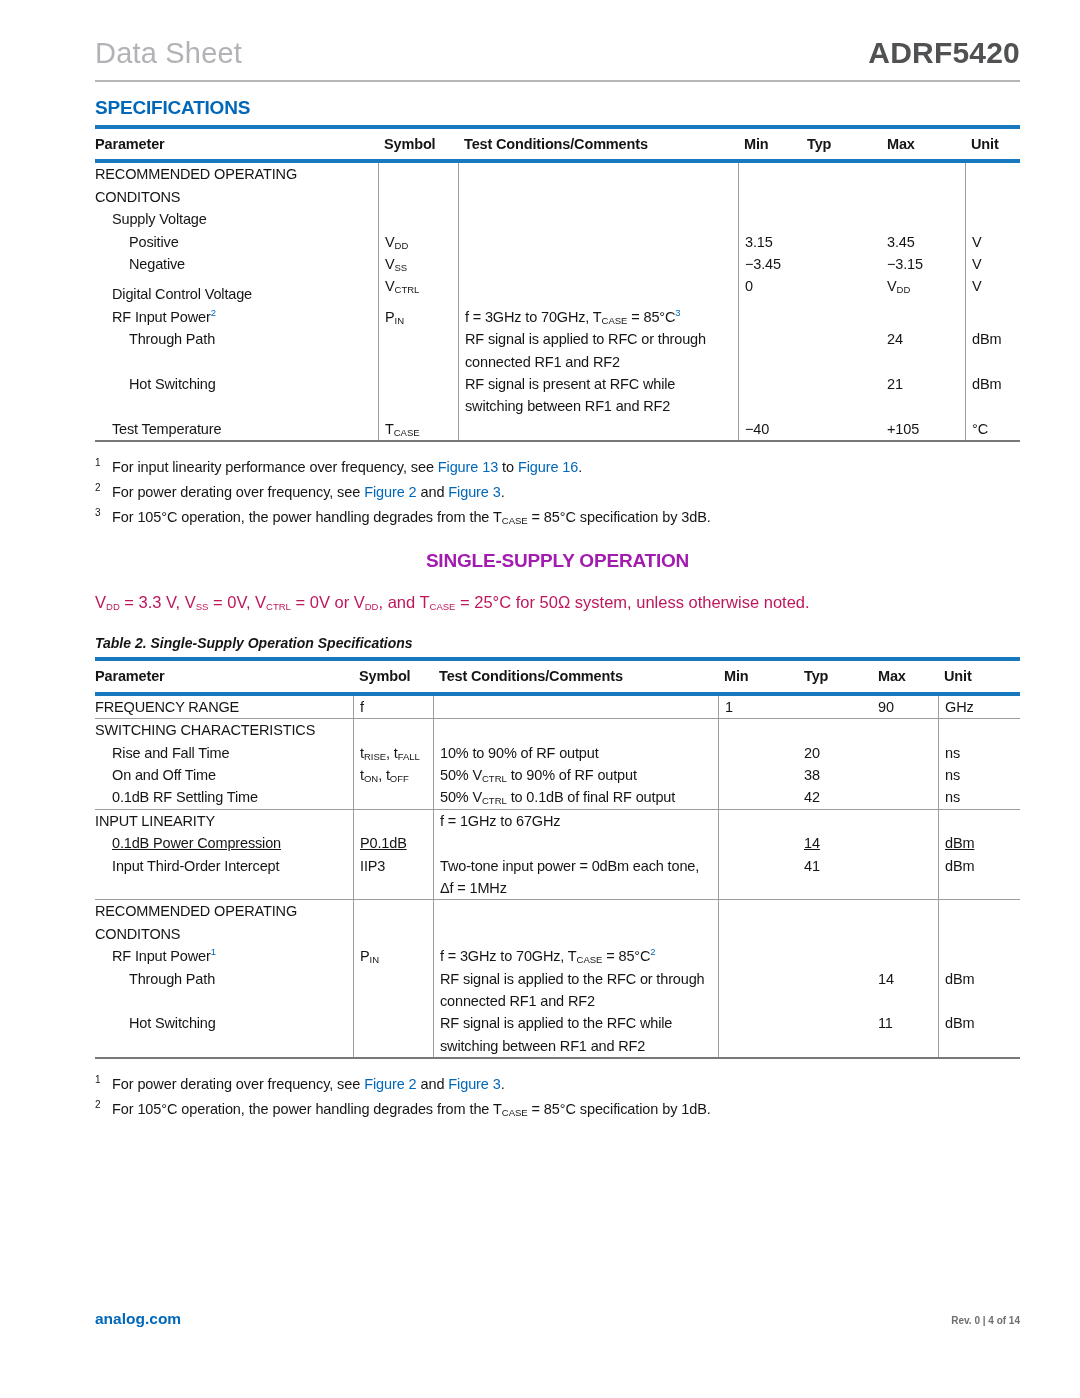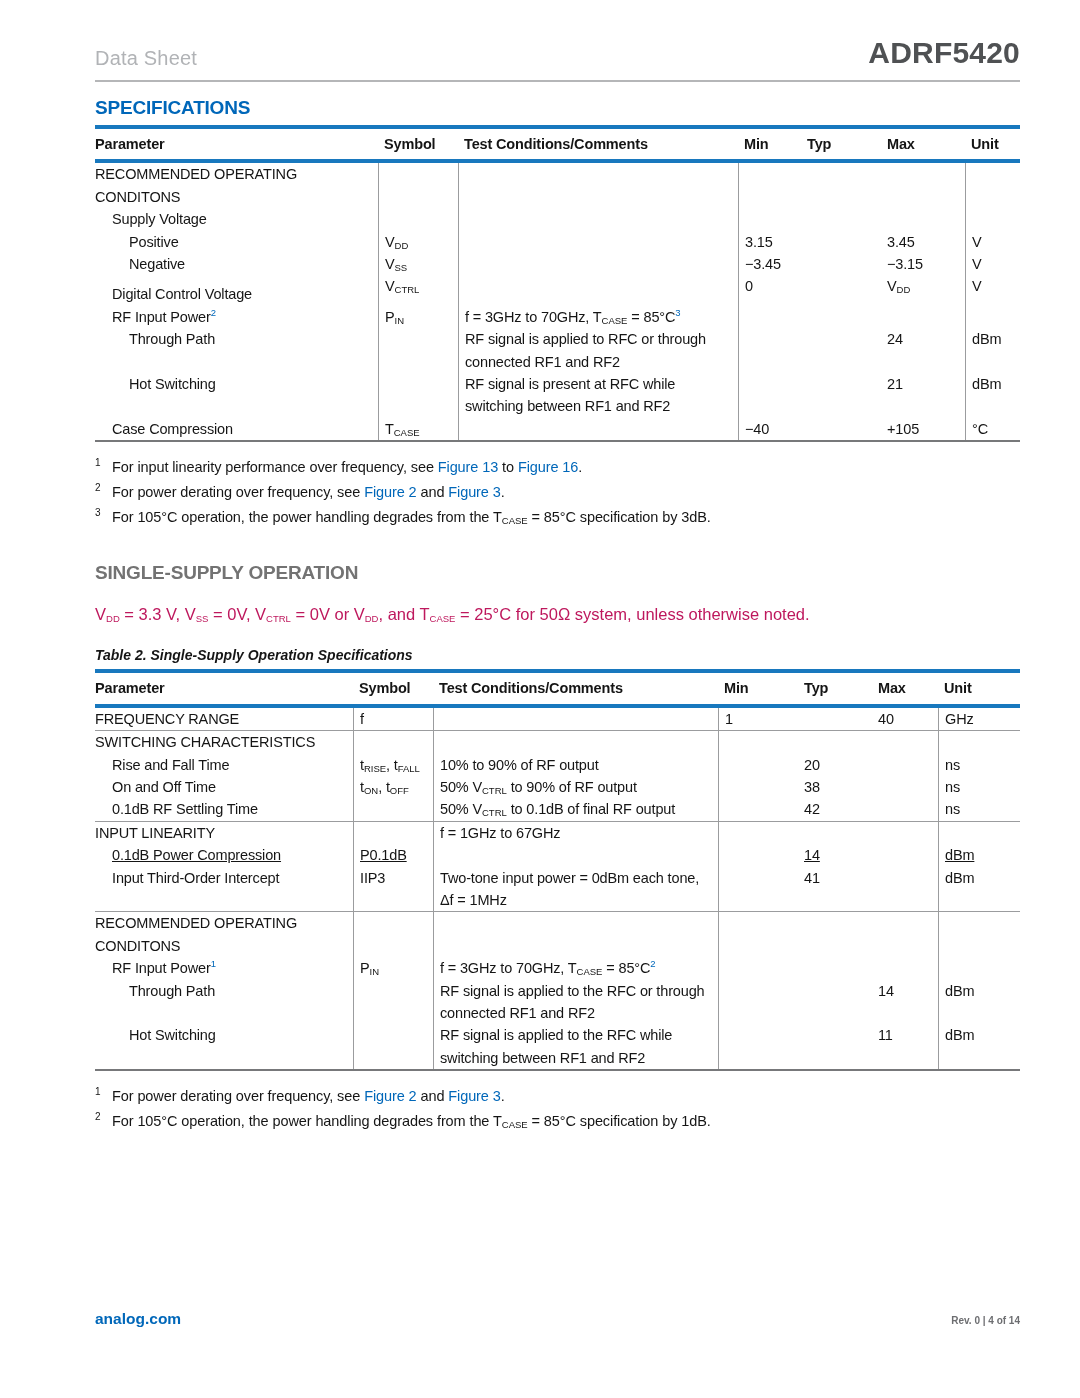--- a/index.html
+++ b/index.html
@@ -12,27 +12,27 @@
   }
   *{box-sizing:border-box;}
   html,body{margin:0;padding:0;background:#ffffff;}
   body{width:1080px;height:1398px;font-family:"Liberation Sans",sans-serif;color:#151515;
        -webkit-font-smoothing:antialiased;}
   .page{position:relative;width:1080px;height:1398px;background:#fff;overflow:hidden;}
   .content{position:absolute;left:95px;top:0;width:925px;}
 
   
   .doc-header{display:flex;justify-content:space-between;align-items:flex-end;margin-top:36px;}
-  .doc-type{font-size:20px;color:var(--header-gray);letter-spacing:0.2px;}
+  .doc-type{font-size:29px;color:var(--header-gray);letter-spacing:0.2px;}
   .part-number{font-size:30px;font-weight:bold;color:var(--part-gray);letter-spacing:0.2px;}
   .header-rule{border:none;border-top:2px solid #b5b6b8;margin:10px 0 0 0;}
 
   
   .spec-title{margin-top:15px;font-size:19px;font-weight:bold;color:var(--accent-blue);letter-spacing:-0.2px;}
-  .black-title{margin-top:32px;font-size:19px;font-weight:bold;color:#737373;letter-spacing:-0.2px;}
+  .black-title{margin-top:20px;font-size:19px;font-weight:bold;color:#a21caf;letter-spacing:-0.2px;text-align:center;}
   .conditions-line{margin-top:21px;font-size:16.5px;color:#be185d;}
 
   .table-caption{margin-top:23px;font-size:14px;font-weight:bold;font-style:italic;color:#151515;}
 
   
   .spec-table{margin-top:6px;border-bottom:2px solid #77787a;}
   .t-head{display:grid;border-top:4px solid var(--table-rule-blue);border-bottom:4px solid var(--table-rule-blue);}
   .t-head .cell{font-weight:bold;padding-top:4px;padding-bottom:4px;}
   .t-row{display:grid;}
   .t-row.divider-after{border-bottom:1px solid var(--grid-gray);}
@@ -143,21 +143,21 @@
         <div class="t-row" style="grid-template-columns: 283px 80px 280px 63px 80px 84px 55px;">
           <div class="cell" style="padding-left: 34px;">Hot Switching</div>
           <div class="cell b pad"></div>
           <div class="cell b pad">RF signal is present at RFC while switching between RF1 and RF2</div>
           <div class="cell b pad"></div>
           <div class="cell pad"></div>
           <div class="cell pad">21</div>
           <div class="cell b pad">dBm</div>
         </div>
         <div class="t-row" style="grid-template-columns: 283px 80px 280px 63px 80px 84px 55px;">
-          <div class="cell" style="padding-left: 17px;">Case Compression</div>
+          <div class="cell" style="padding-left: 17px;">Test Temperature</div>
           <div class="cell b pad">T<sub>CASE</sub></div>
           <div class="cell b pad"></div>
           <div class="cell b pad">−40</div>
           <div class="cell pad"></div>
           <div class="cell pad">+105</div>
           <div class="cell b pad">°C</div>
         </div>
       </div>
 
     <div class="footnotes" id="table1-footnotes">
@@ -179,21 +179,21 @@
           <div class="cell pad">Typ</div>
           <div class="cell pad">Max</div>
           <div class="cell pad">Unit</div>
         </div>
         <div class="t-row divider-after" style="grid-template-columns: 258px 80px 285px 80px 74px 66px 82px;">
           <div class="cell">FREQUENCY RANGE</div>
           <div class="cell b pad">f</div>
           <div class="cell b pad"></div>
           <div class="cell b pad">1</div>
           <div class="cell pad"></div>
-          <div class="cell pad">40</div>
+          <div class="cell pad">90</div>
           <div class="cell b pad">GHz</div>
         </div>
         <div class="t-row" style="grid-template-columns: 258px 80px 285px 80px 74px 66px 82px;">
           <div class="cell">SWITCHING CHARACTERISTICS</div>
           <div class="cell b pad"></div>
           <div class="cell b pad"></div>
           <div class="cell b pad"></div>
           <div class="cell pad"></div>
           <div class="cell pad"></div>
           <div class="cell b pad"></div>

